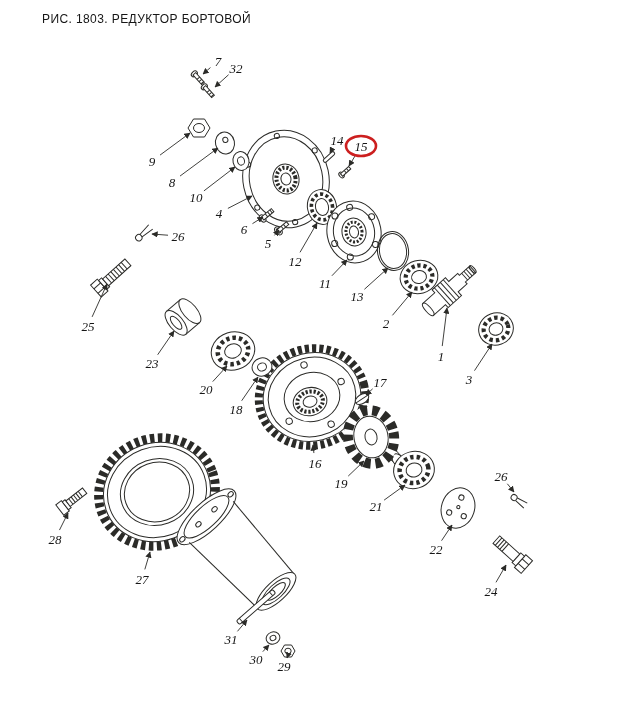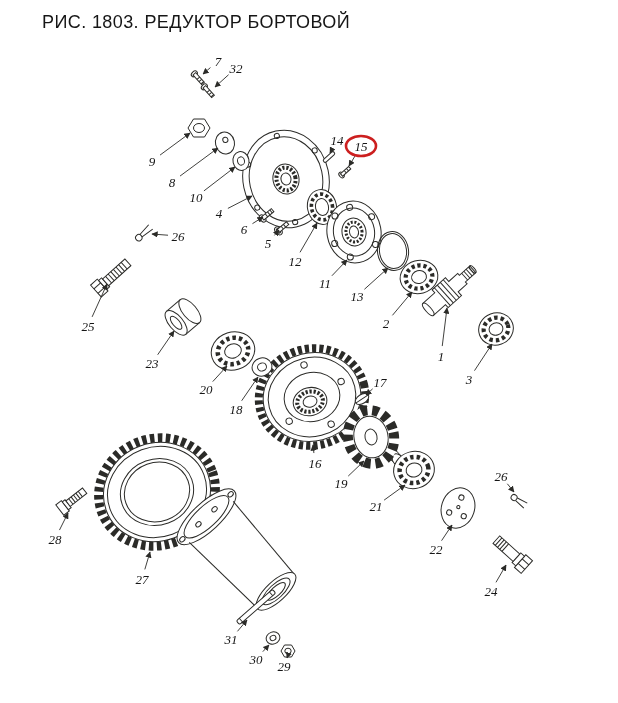--- a/index.html
+++ b/index.html
@@ -5,21 +5,21 @@
   html,body { margin:0; padding:0; background:#ffffff; }
   .page {
     position:relative;
     width:618px; height:703px;
     background:#ffffff;
     font-family:"Liberation Sans", sans-serif;
     overflow:hidden;
   }
   .figure-title {
     position:absolute; left:42px; top:12px;
-    font-size:18px; letter-spacing:0.4px; color:#161616;
+    font-size:12px; letter-spacing:0.4px; color:#161616;
   }
   svg { position:absolute; left:0; top:0; }
   .part-label {
     font-family:"Liberation Serif", serif;
     font-style:italic;
     font-size:13px;
     fill:#161616;
     text-anchor:middle;
     dominant-baseline:central;
   }

